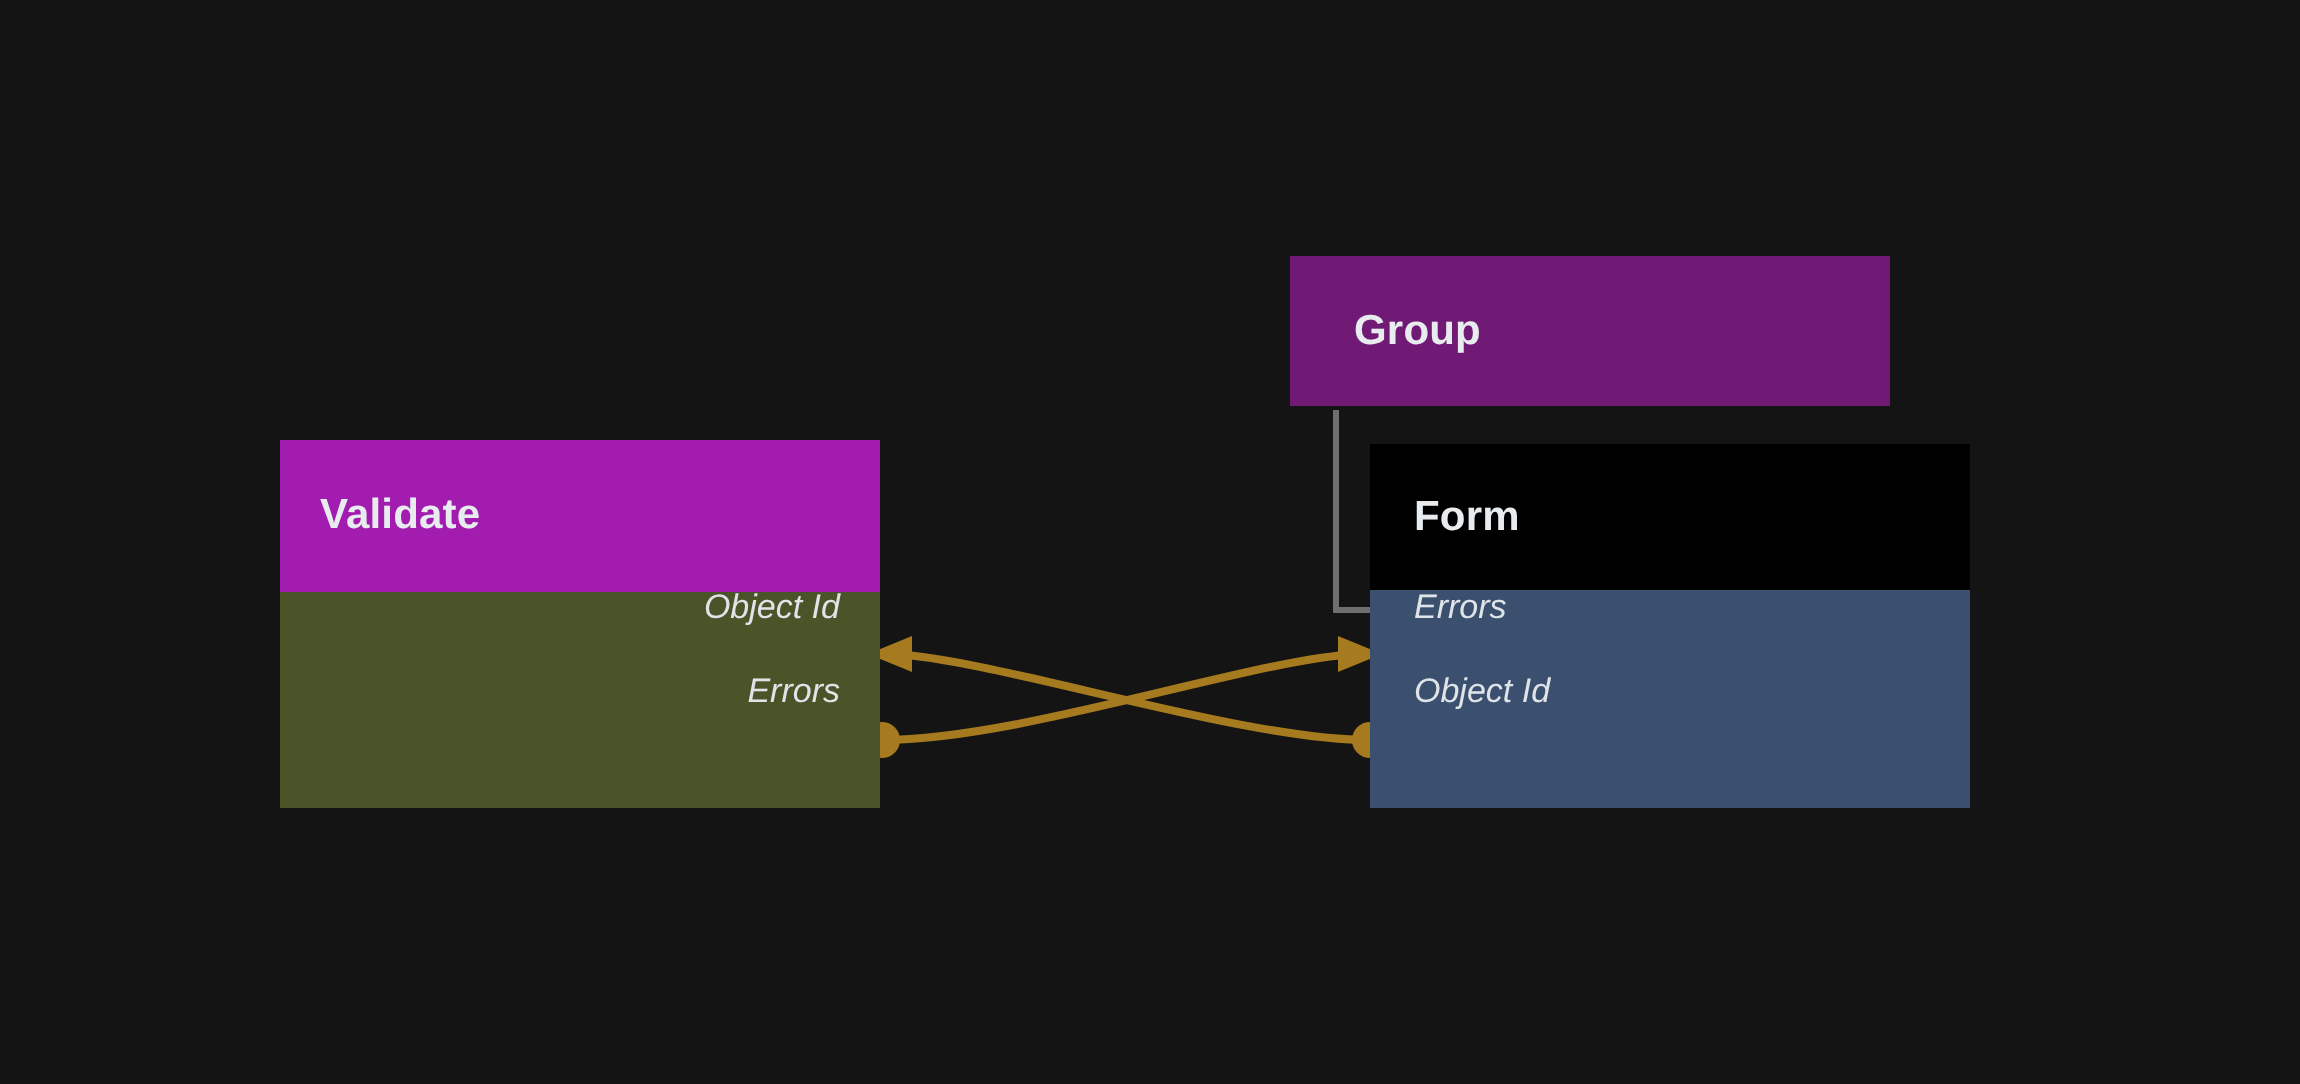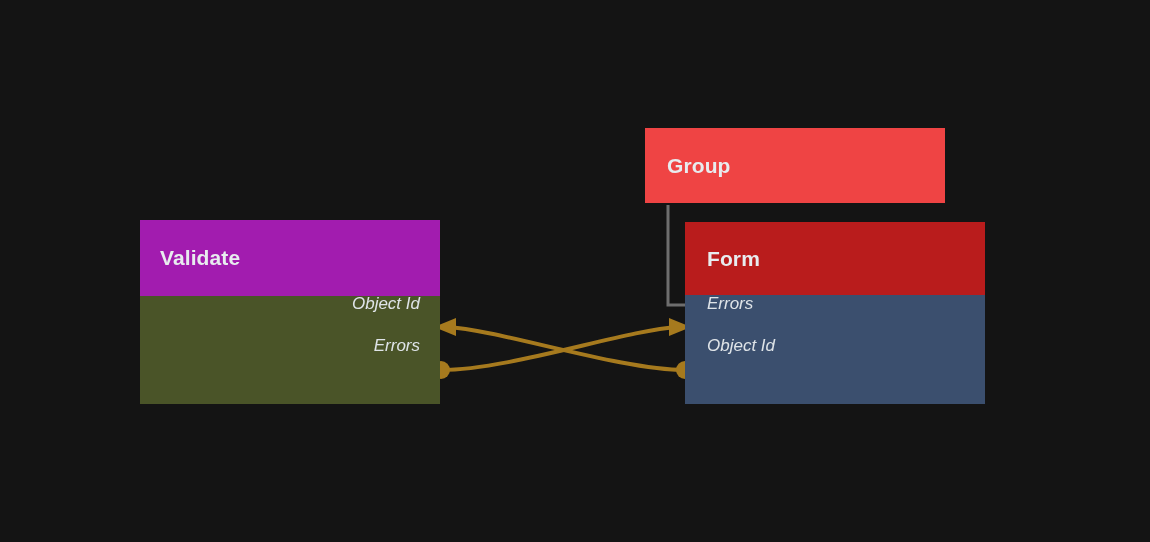--- a/index.html
+++ b/index.html
@@ -77,33 +77,33 @@
   }
   
   #node-group {
     left: 645px;
     top: 128px;
     width: 300px;
     height: 75px;
   }
   #node-group .node-header {
     height: 75px;
-    background: #ef4444;
-    padding-left: 22px;
+    background: #701a75;
+    padding-left: 32px;
   }
   
   #node-form {
     left: 685px;
     top: 222px;
     width: 300px;
     height: 182px;
   }
   #node-form .node-header {
     height: 73px;
-    background: #b91c1c;
+    background: #000000;
     padding-left: 22px;
   }
   #node-form .node-body {
     height: 109px;
     background: #3b4f6e;
   }
   #node-form .port-row {
     left: 22px;
     justify-content: flex-start;
   }

